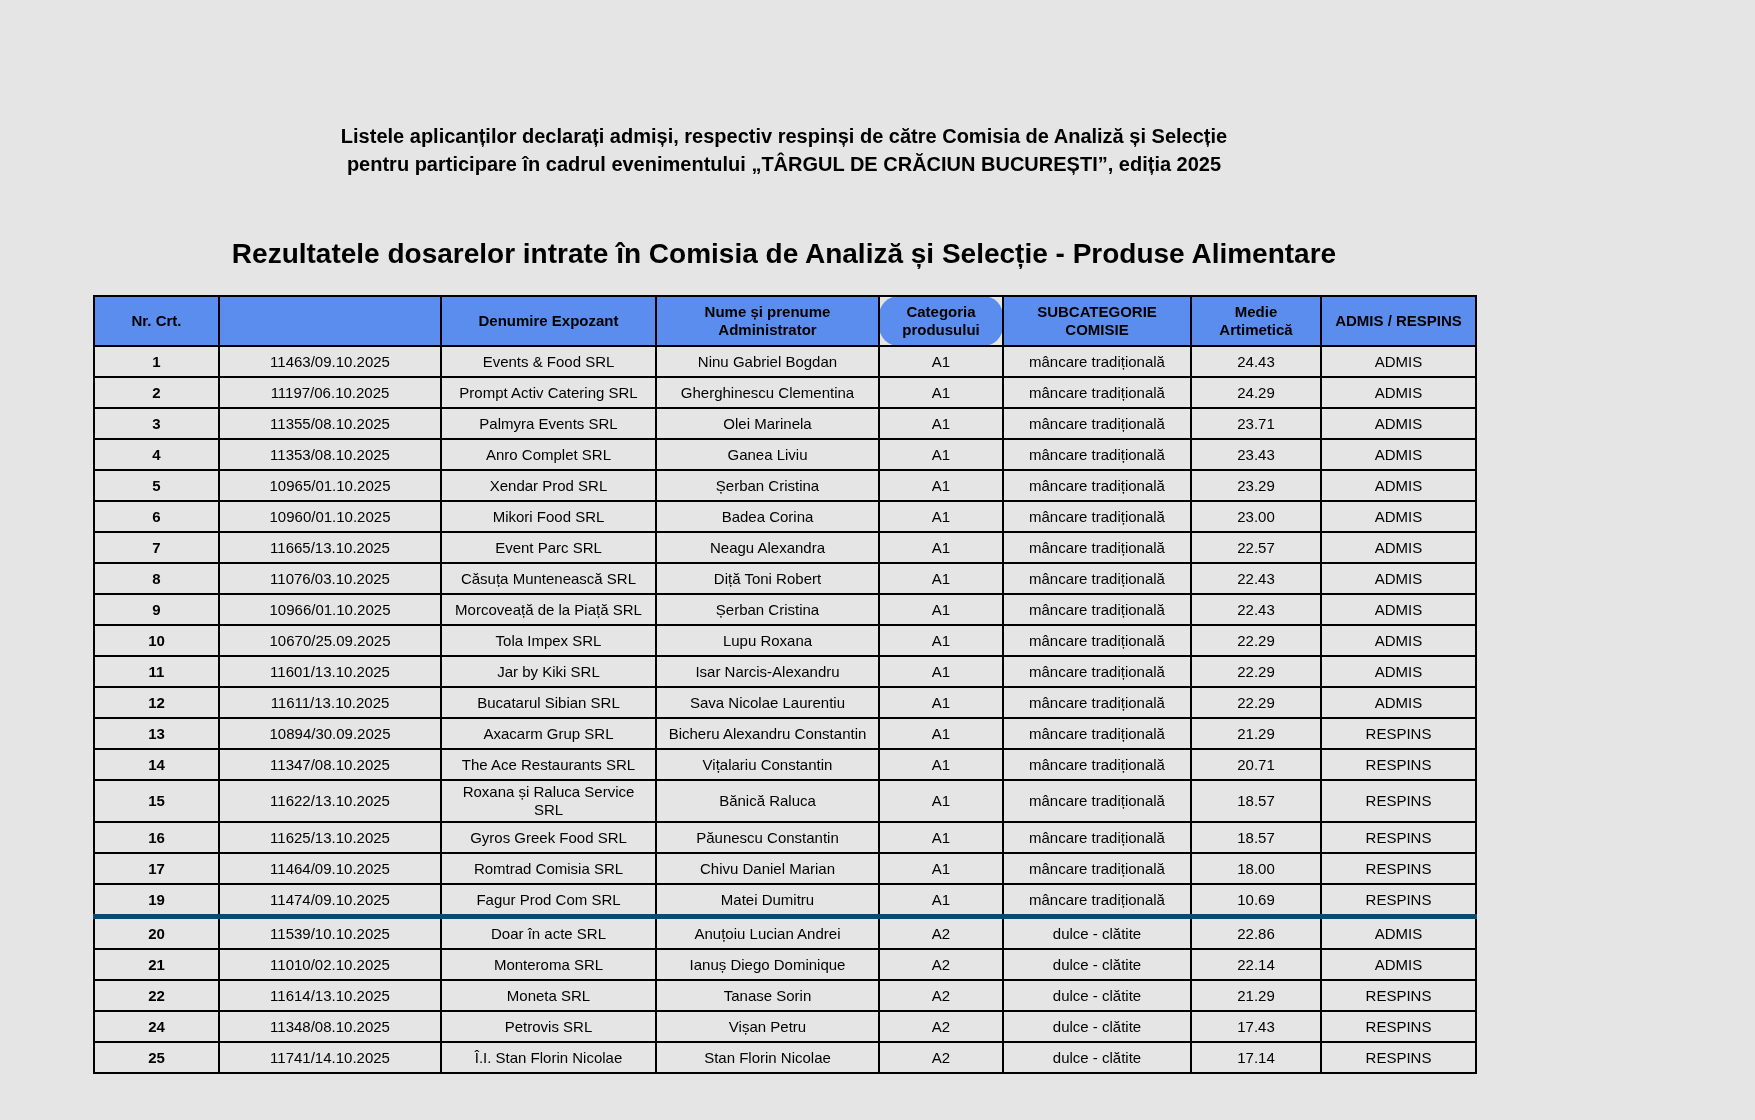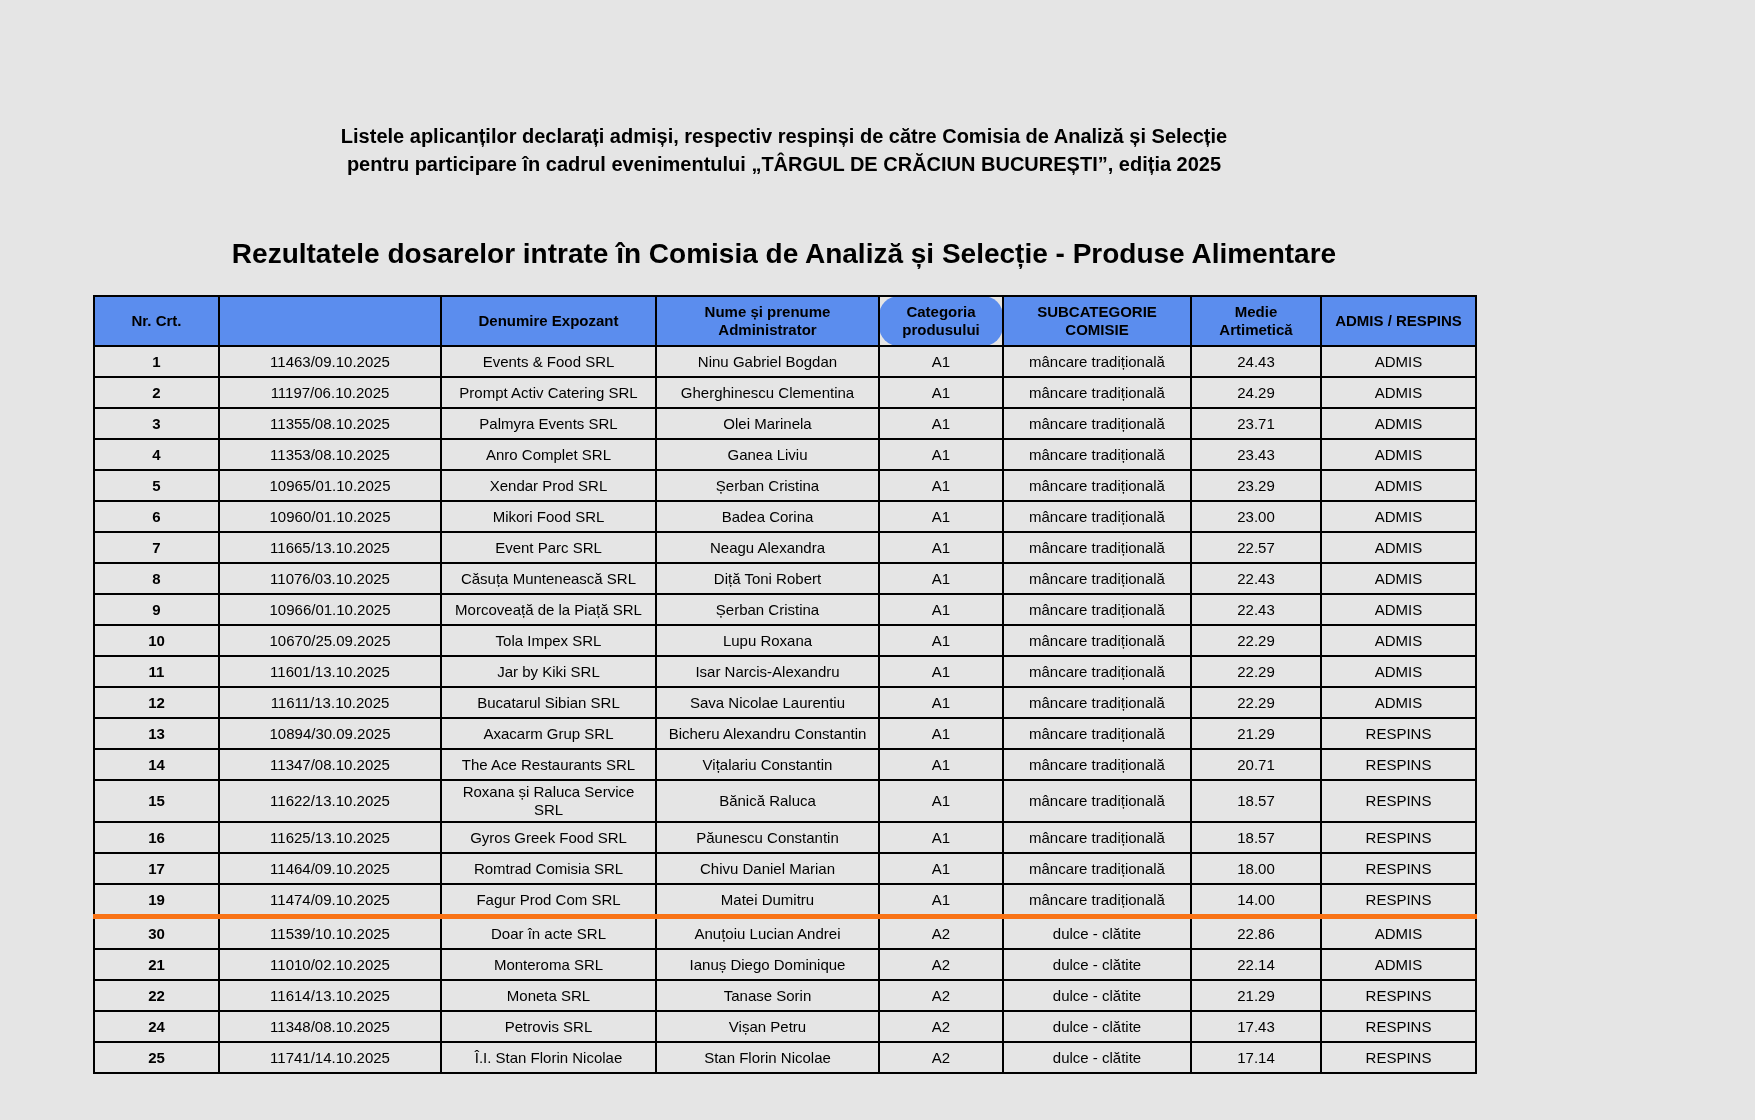--- a/index.html
+++ b/index.html
@@ -52,21 +52,21 @@
     height:44px;
     font-weight:bold;
   }
   table.results td{
     height:25px;
   }
   table.results td:first-child{
     font-weight:bold;
   }
   table.results tr.section-end td{
-    border-bottom:5px solid #f97316;
+    border-bottom:5px solid #0c4a6e;
   }
 </style>
 </head>
 <body>
 
 <div id="page">
   <div class="content">
 
     <div class="doc-title">
       <div>Listele aplicanților declarați admiși, respectiv respinși de către Comisia de Analiză și Selecție</div>
@@ -269,25 +269,25 @@
             <td>18.00</td>
             <td>RESPINS</td>
           </tr>
           <tr class="section-end">
             <td>19</td>
             <td>11474/09.10.2025</td>
             <td>Fagur Prod Com SRL</td>
             <td>Matei Dumitru</td>
             <td>A1</td>
             <td>mâncare tradițională</td>
-            <td>14.00</td>
-            <td>RESPINS</td>
-          </tr>
-          <tr>
-            <td>30</td>
+            <td>10.69</td>
+            <td>RESPINS</td>
+          </tr>
+          <tr>
+            <td>20</td>
             <td>11539/10.10.2025</td>
             <td>Doar în acte SRL</td>
             <td>Anuțoiu Lucian Andrei</td>
             <td>A2</td>
             <td>dulce - clătite</td>
             <td>22.86</td>
             <td>ADMIS</td>
           </tr>
           <tr>
             <td>21</td>

